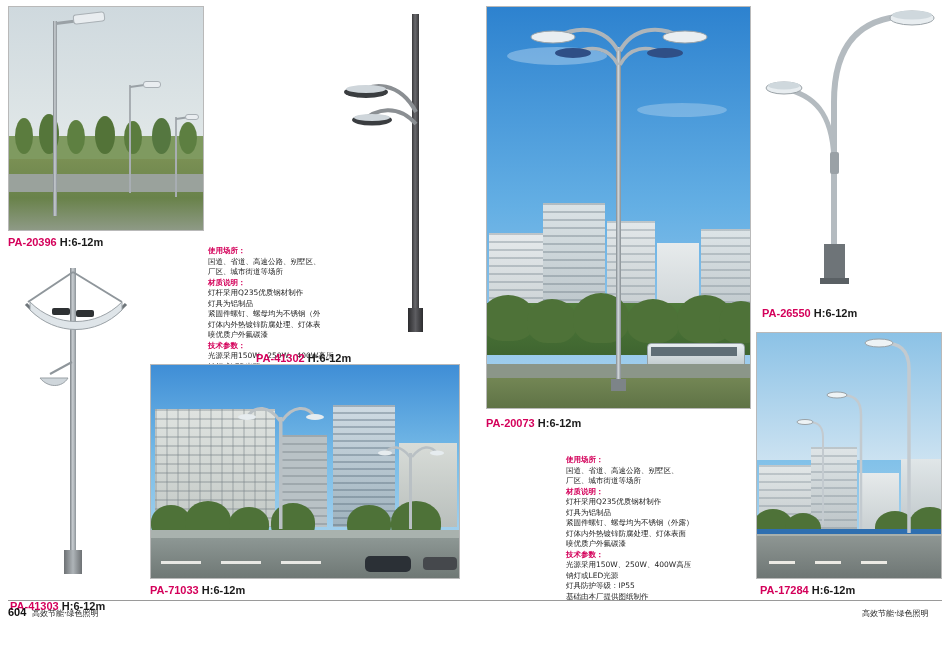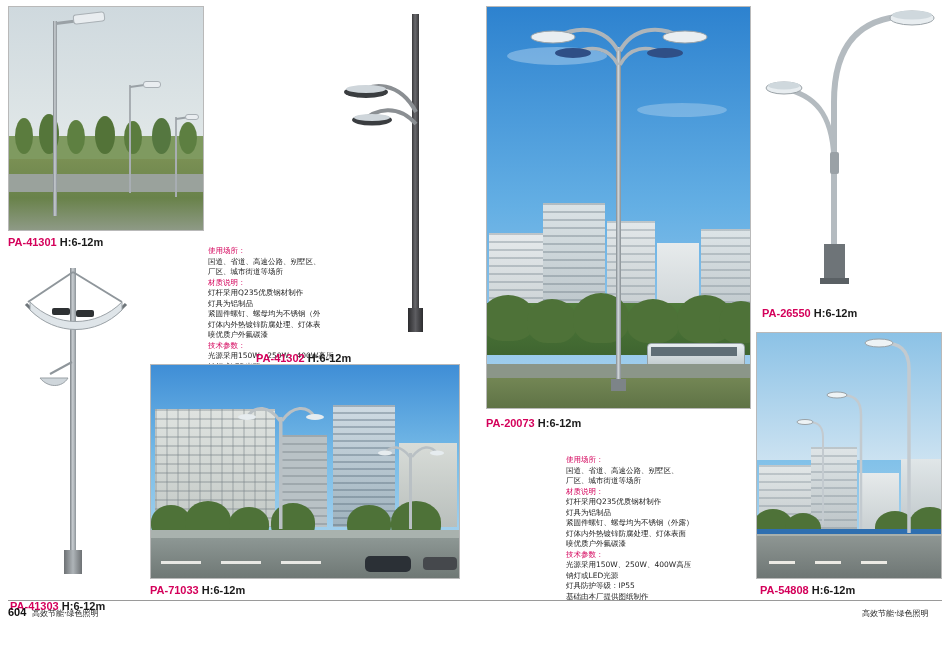--- a/index.html
+++ b/index.html
@@ -29,21 +29,21 @@
 
   
   .spec{
     position:absolute;
     width:150px;
     font-size:7.5px;
     line-height:10.5px;
     color:#1b1b1b;
     font-family:"DejaVu Sans", sans-serif;
   }
-  .spec .hd{color:#d4005a;font-weight:normal;}
+  .spec .hd{color:#d4005a;font-weight:bold;}
   .spec div{white-space:nowrap;}
 
   
   .footer-line{position:absolute;left:8px;top:600px;width:934px;height:1px;background:#9a9a9a;}
   .pageno{
     position:absolute;top:606px;font-size:11px;font-weight:bold;color:#111;
   }
   .footer-txt{
     position:absolute;top:608px;font-size:8px;color:#222;
     font-family:"DejaVu Sans", sans-serif;
@@ -90,21 +90,21 @@
     <div class="lamp" style="left:64px;top:6px;width:30px;height:8px;transform:rotate(-7deg);"></div>
 
     <div class="pole" style="left:120px;top:78px;width:2px;height:108px;"></div>
     <div class="arm" style="left:121px;top:79px;width:20px;height:2px;transform:rotate(-8deg);"></div>
     <div class="lamp" style="left:134px;top:74px;width:16px;height:5px;"></div>
     <div class="pole" style="left:166px;top:110px;width:2px;height:80px;"></div>
     <div class="arm" style="left:167px;top:111px;width:14px;height:2px;transform:rotate(-8deg);"></div>
     <div class="lamp" style="left:176px;top:107px;width:12px;height:4px;"></div>
   </div>
   <div class="caption" style="left:8px;top:236px;">
-    <span class="code">PA-41301 </span>
+    <span class="code">PA-20396 </span>
     <span class="size">H:6-12m</span>
   </div>
 
   <div class="spec" style="left:208px;top:246px;">
     <div class="hd">使用场所：</div>
     <div>国道、省道、高速公路、别墅区、</div>
     <div>厂区、城市街道等场所</div>
     <div class="hd">材质说明：</div>
     <div>灯杆采用Q235优质钢材制作</div>
     <div>灯具为铝制品</div>
@@ -331,21 +331,21 @@
     <svg width="186" height="247" style="position:absolute;left:0;top:0;">
       <path d="M152 200 L152 36 C152 16 142 10 126 10" stroke="#c3cacf" stroke-width="3.5" fill="none"></path>
       <ellipse cx="122" cy="10" rx="14" ry="4" fill="#eef3f5" stroke="#9aa2a7"></ellipse>
       <path d="M104 196 L104 82 C104 66 96 62 84 62" stroke="#c3cacf" stroke-width="2.5" fill="none"></path>
       <ellipse cx="80" cy="62" rx="10" ry="3" fill="#eef3f5" stroke="#9aa2a7"></ellipse>
       <path d="M66 192 L66 104 C66 92 60 89 51 89" stroke="#c3cacf" stroke-width="2" fill="none"></path>
       <ellipse cx="48" cy="89" rx="8" ry="2.5" fill="#eef3f5" stroke="#9aa2a7"></ellipse>
     </svg>
   </div>
   <div class="caption" style="left:760px;top:584px;">
-    <span class="code">PA-54808 </span>
+    <span class="code">PA-17284 </span>
     <span class="size">H:6-12m</span>
   </div>
 
   <div class="footer-line"></div>
   <div class="pageno" style="left:8px;">604</div>
   <div class="footer-txt" style="left:32px;">高效节能·绿色照明</div>
   <div class="footer-txt" style="left:862px;">高效节能·绿色照明</div>
   <div class="pageno" style="left:956px;">414</div>
 
 </div>

